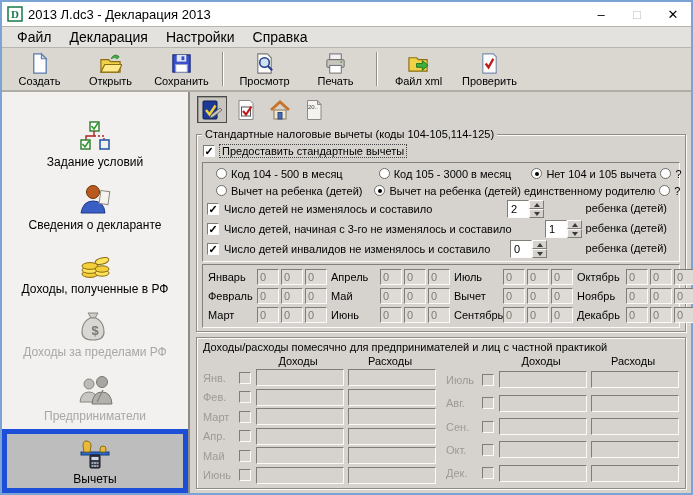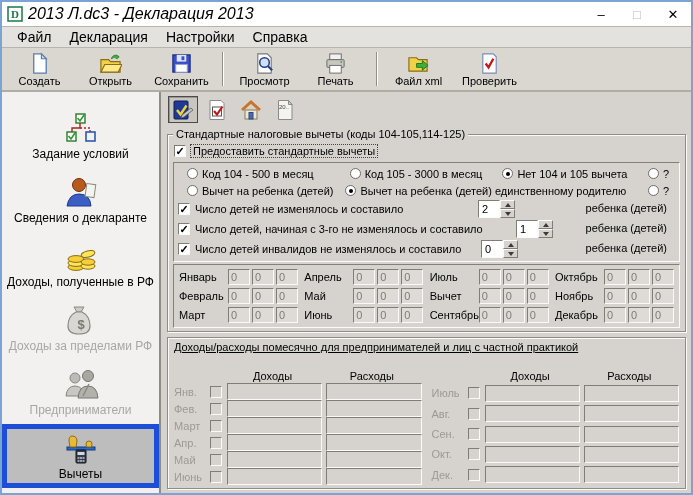--- a/index.html
+++ b/index.html
@@ -6,21 +6,21 @@
   html,body { width:693px; height:495px; overflow:hidden; }
   body { font-family:"Liberation Sans", sans-serif; font-size:11px; color:#000; background:#fff; }
 
   .window { width:693px; height:495px; border:2px solid #7ba3d4; background:#d6d3ce;
             display:flex; flex-direction:column; }
 
   
   .titlebar { height:24px; background:#ffffff; display:flex; align-items:center;
               padding-left:5px; gap:5px; flex:0 0 auto; }
   .app-icon { width:16px; height:16px; flex:0 0 auto; }
-  .title-text { font-size:16px; flex:1; white-space:nowrap;font-style:italic; }
+  .title-text { font-size:13px; flex:1; white-space:nowrap; }
   .win-controls { display:flex; height:100%; }
   .win-btn { width:36px; height:100%; display:flex; align-items:center; justify-content:center;
              font-size:13px; cursor:default; }
   .win-btn.max { color:#b9b9b9; }
 
   
   .menubar { height:22px; background:#e4e2de; border-top:1px solid #b8b5ae; border-bottom:1px solid #b8b5ae;
              display:flex; align-items:center; padding-left:6px; flex:0 0 auto; }
   .menu-item { padding:2px 9px; font-size:14px; white-space:nowrap; }
 
@@ -28,22 +28,22 @@
   .toolbar { height:44px; background:#dad7d1; border-bottom:2px solid #b0ada6;
              display:flex; align-items:stretch; padding:1px 2px; flex:0 0 auto; }
   .tool-btn { width:71px; display:flex; flex-direction:column; align-items:center;
               justify-content:center; gap:0; font-size:11px; }
   .tool-btn svg { width:23px; height:23px; }
   .tool-sep { width:0; border-left:1px solid #918e87; border-right:1px solid #ffffff; margin:3px 5px; }
 
   
   .main { flex:1; display:flex; min-height:0; }
 
-  .sidebar { width:159px; flex:0 0 auto; background:#f2f1f0; border-right:2px solid #8f8c85;
-             padding-top:12px; display:flex; flex-direction:column; }
+  .sidebar { width:188px; flex:0 0 auto; background:#f2f1f0; border-right:2px solid #8f8c85;
+             padding-top:20px; display:flex; flex-direction:column; }
   .side-item { height:64px; display:flex; flex-direction:column; align-items:center;
                justify-content:center; gap:2px; font-size:12px; text-align:center;
                border:1px solid transparent; }
   .side-item svg { width:36px; height:34px; }
   .side-item .lbl { line-height:12px; }
   .side-item.disabled .lbl { color:#a9a7a3; }
   .side-item.selected { background:#bdbdbd; border:5px solid #1d4ed8; }
 
   .panel { flex:1; background:#d6d3ce; padding:3px 5px 4px 6px; display:flex;
            flex-direction:column; min-width:0; }
@@ -106,21 +106,21 @@
                  row-gap:3px; column-gap:4px; }
   .month-cell { display:flex; align-items:center; gap:2px; }
   .month-label { width:47px; font-size:11px; white-space:nowrap; }
   .month-input { width:22px; height:16px; background:#dedbd6; color:#7d7b76; font-size:11px;
                  padding-left:2px; border:1px solid; font-family:"Liberation Sans",sans-serif;
                  border-color:#807d76 #fbfaf8 #fbfaf8 #807d76; }
 
   
   .gb2 { margin-top:5px; flex:1; min-height:0; padding:3px 6px 3px 6px;
          display:flex; flex-direction:column; }
-  .gb2-title { font-size:11px; white-space:nowrap; margin-bottom:16px; flex:0 0 auto;text-decoration:underline; }
+  .gb2-title { font-size:11px; white-space:nowrap; margin-bottom:1px; flex:0 0 auto; }
   .biz-grid { display:flex; gap:10px; flex:1; min-height:0; }
   .biz-col { flex:1; display:flex; flex-direction:column; min-width:0; }
   .biz-hdr { display:flex; gap:0; height:14px; align-items:center; flex:0 0 auto; }
   .biz-hdr .sp { width:49px; flex:0 0 auto; }
   .biz-hdr .h { flex:1; text-align:center; white-space:nowrap; }
   .biz-row { display:flex; align-items:center; gap:4px; flex:1; }
   .biz-label { width:32px; color:#9c9a95; white-space:nowrap; flex:0 0 auto; }
   .biz-cb { width:13px; flex:0 0 auto; }
   .biz-field { flex:1; height:17px; background:#d6d3ce; border:1px solid; min-width:0;
                border-color:#807d76 #fbfaf8 #fbfaf8 #807d76;

